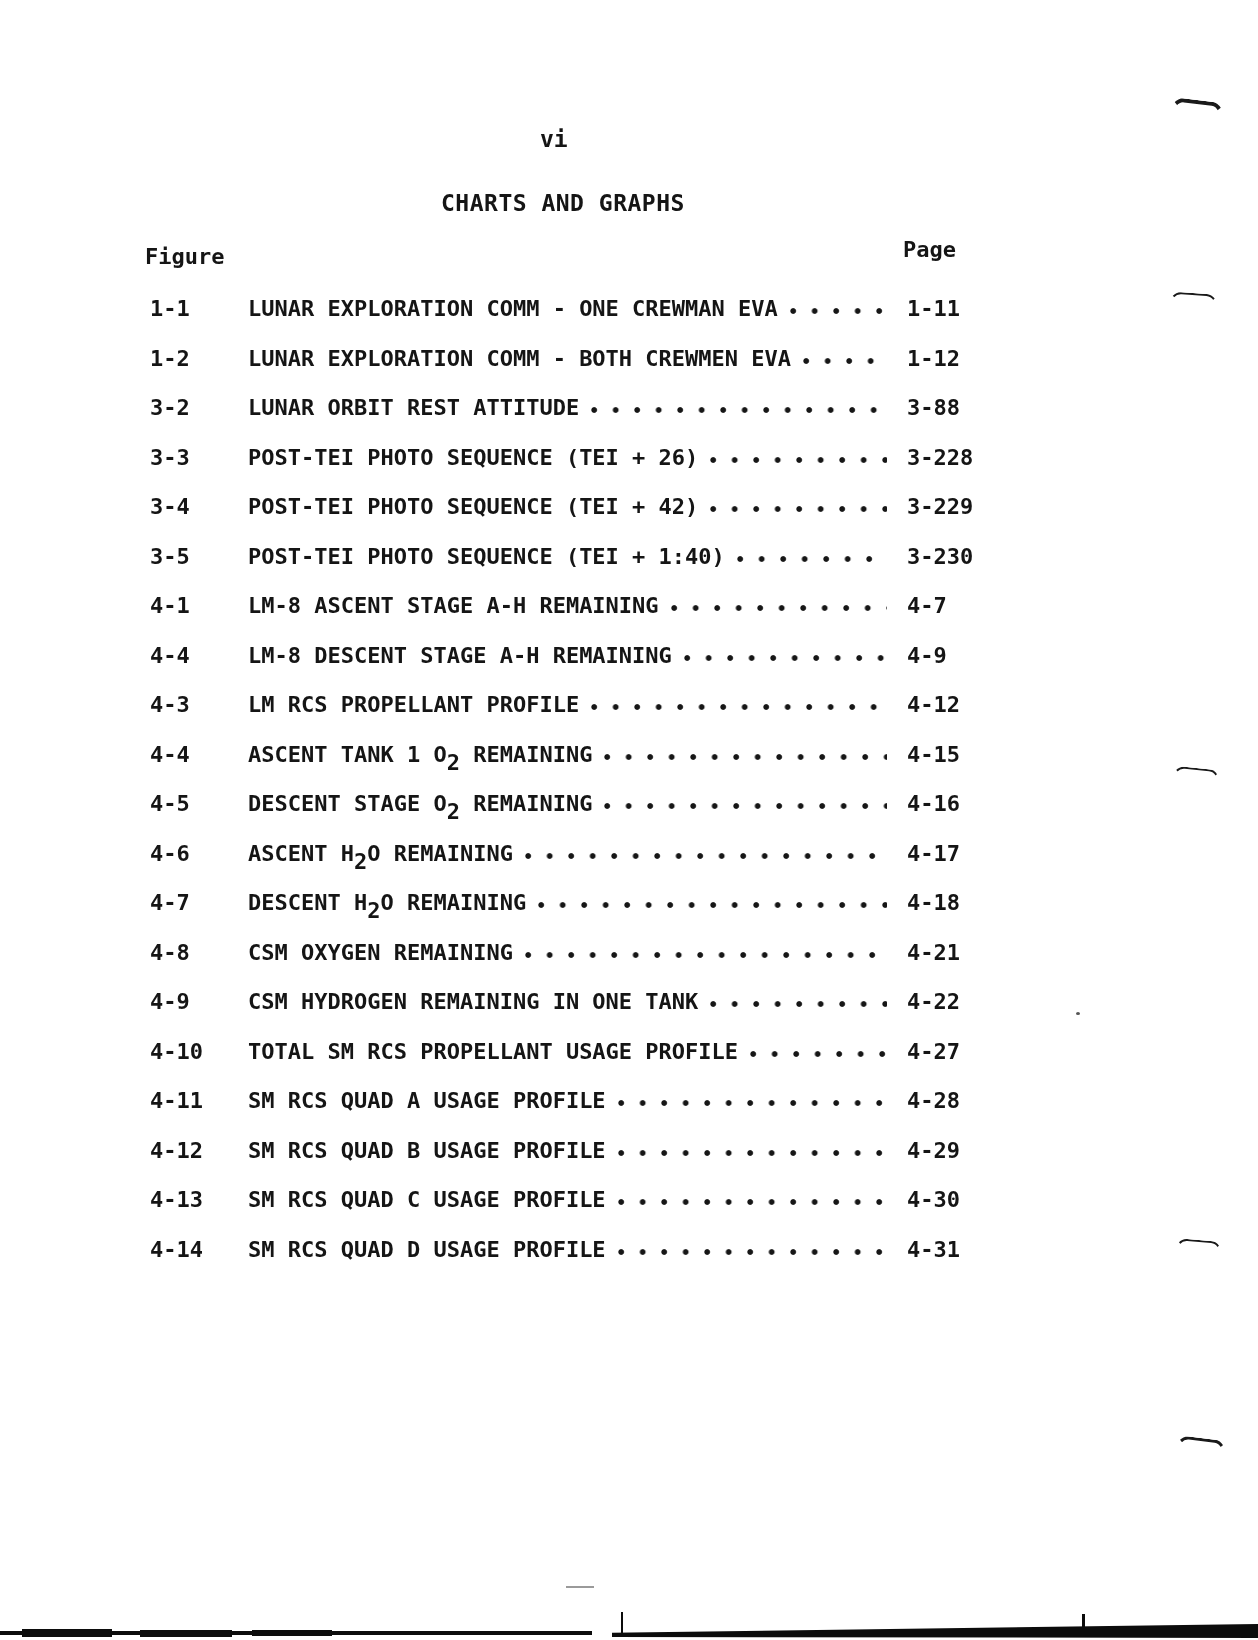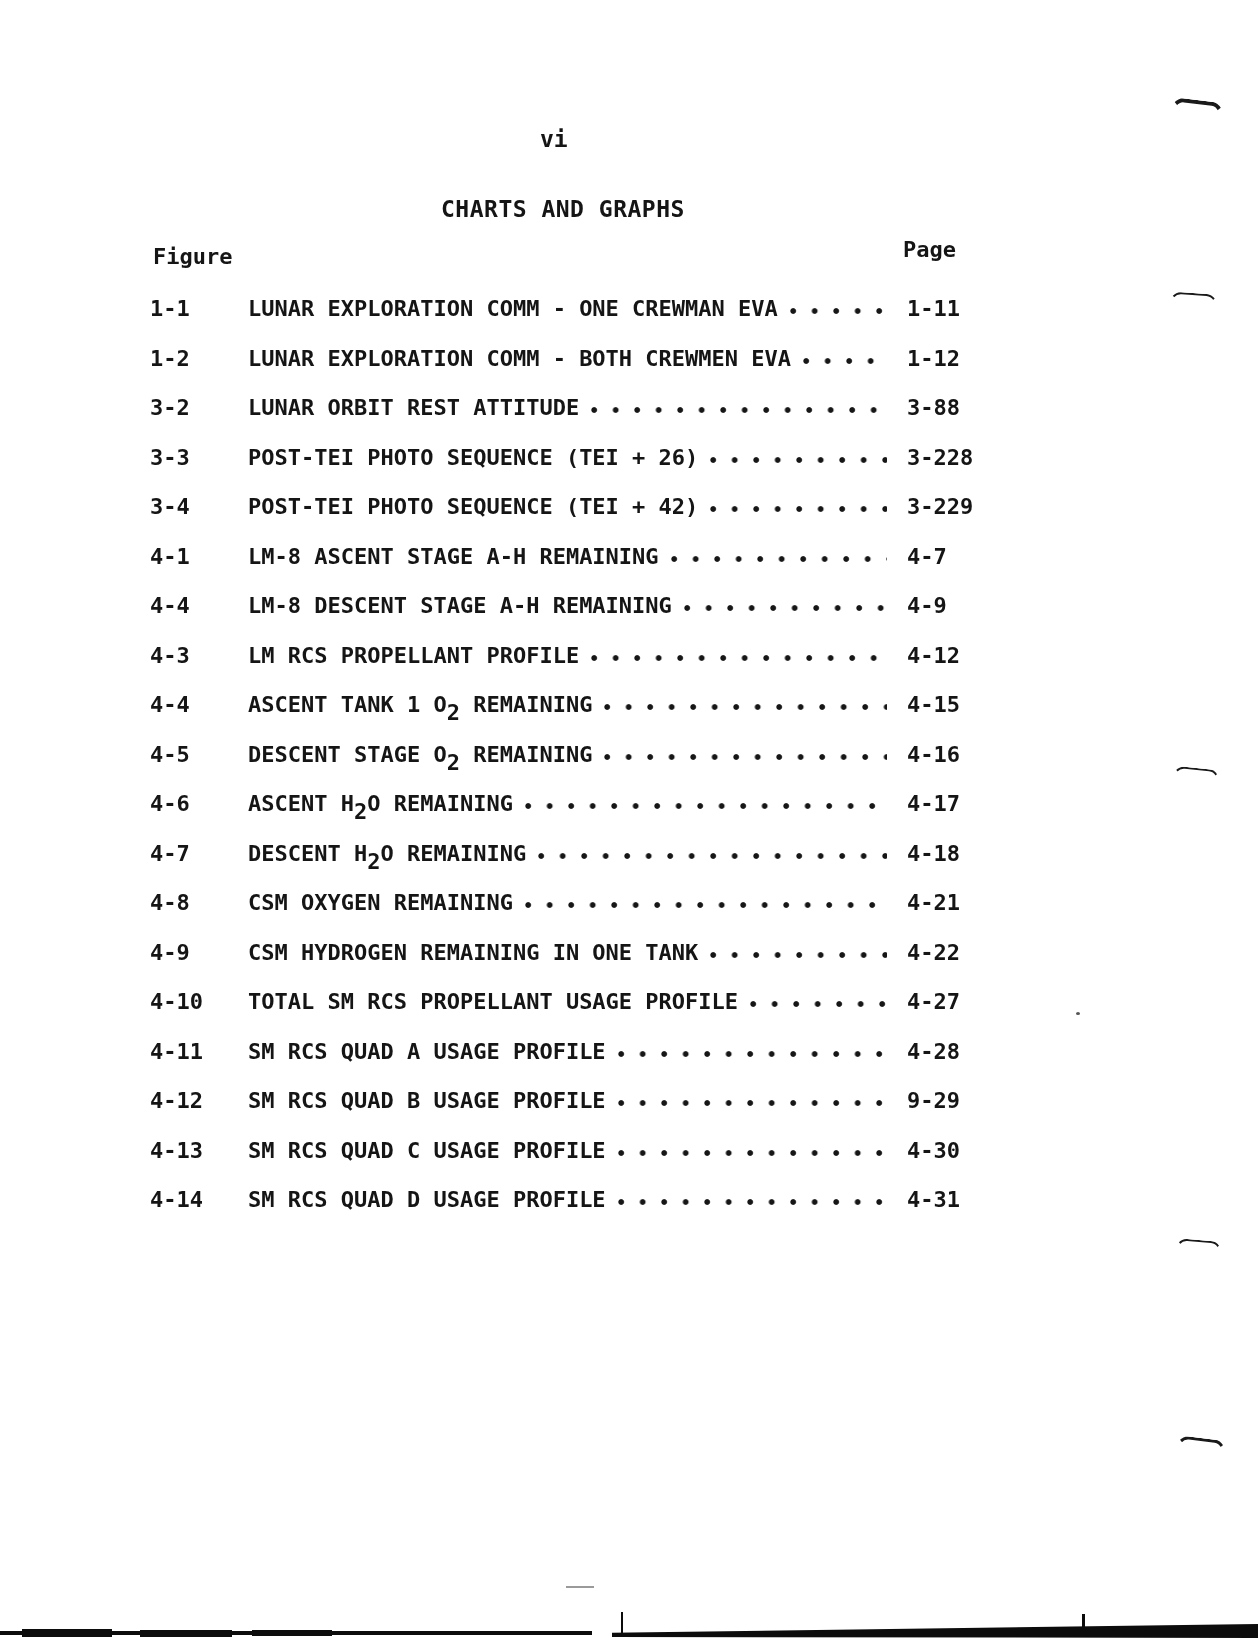--- a/index.html
+++ b/index.html
@@ -17,32 +17,31 @@
   .folio {
     position: absolute;
     left: 540px;
     top: 126px;
     font-size: 23px;
   }
 
   .doc-title {
     position: absolute;
     left: 441px;
-    top: 196px;
+    top: 190px;
     font-size: 23px;
     letter-spacing: 0.5px;
     white-space: nowrap;
   }
 
   .col-header-figure {
     position: absolute;
     left: 145px;
     top: 244px;
     font-size: 22px;
-    margin-left: 8px;
   }
   .col-header-page {
     position: absolute;
     left: 903px;
     top: 237px;
     font-size: 22px;
   }
 
   .toc {
     position: absolute;
@@ -168,20 +167,26 @@
       <span class="pagenum">3-228</span>
     </div>
 
     <div class="row">
       <span class="fig">3-4</span>
       <span class="title">POST-TEI PHOTO SEQUENCE (TEI + 42)</span>
       <span class="leader"></span>
       <span class="pagenum">3-229</span>
     </div>
 
+    <div class="row">
+      <span class="fig">3-5</span>
+      <span class="title">POST-TEI PHOTO SEQUENCE (TEI + 1:40)</span>
+      <span class="leader"></span>
+      <span class="pagenum">3-230</span>
+    </div>
 
     <div class="row">
       <span class="fig">4-1</span>
       <span class="title">LM-8 ASCENT STAGE A-H REMAINING</span>
       <span class="leader"></span>
       <span class="pagenum">4-7</span>
     </div>
 
     <div class="row">
       <span class="fig">4-4</span>
@@ -250,21 +255,21 @@
       <span class="fig">4-11</span>
       <span class="title">SM RCS QUAD A USAGE PROFILE</span>
       <span class="leader"></span>
       <span class="pagenum">4-28</span>
     </div>
 
     <div class="row">
       <span class="fig">4-12</span>
       <span class="title">SM RCS QUAD B USAGE PROFILE</span>
       <span class="leader"></span>
-      <span class="pagenum">9-29</span>
+      <span class="pagenum">4-29</span>
     </div>
 
     <div class="row">
       <span class="fig">4-13</span>
       <span class="title">SM RCS QUAD C USAGE PROFILE</span>
       <span class="leader"></span>
       <span class="pagenum">4-30</span>
     </div>
 
     <div class="row">

